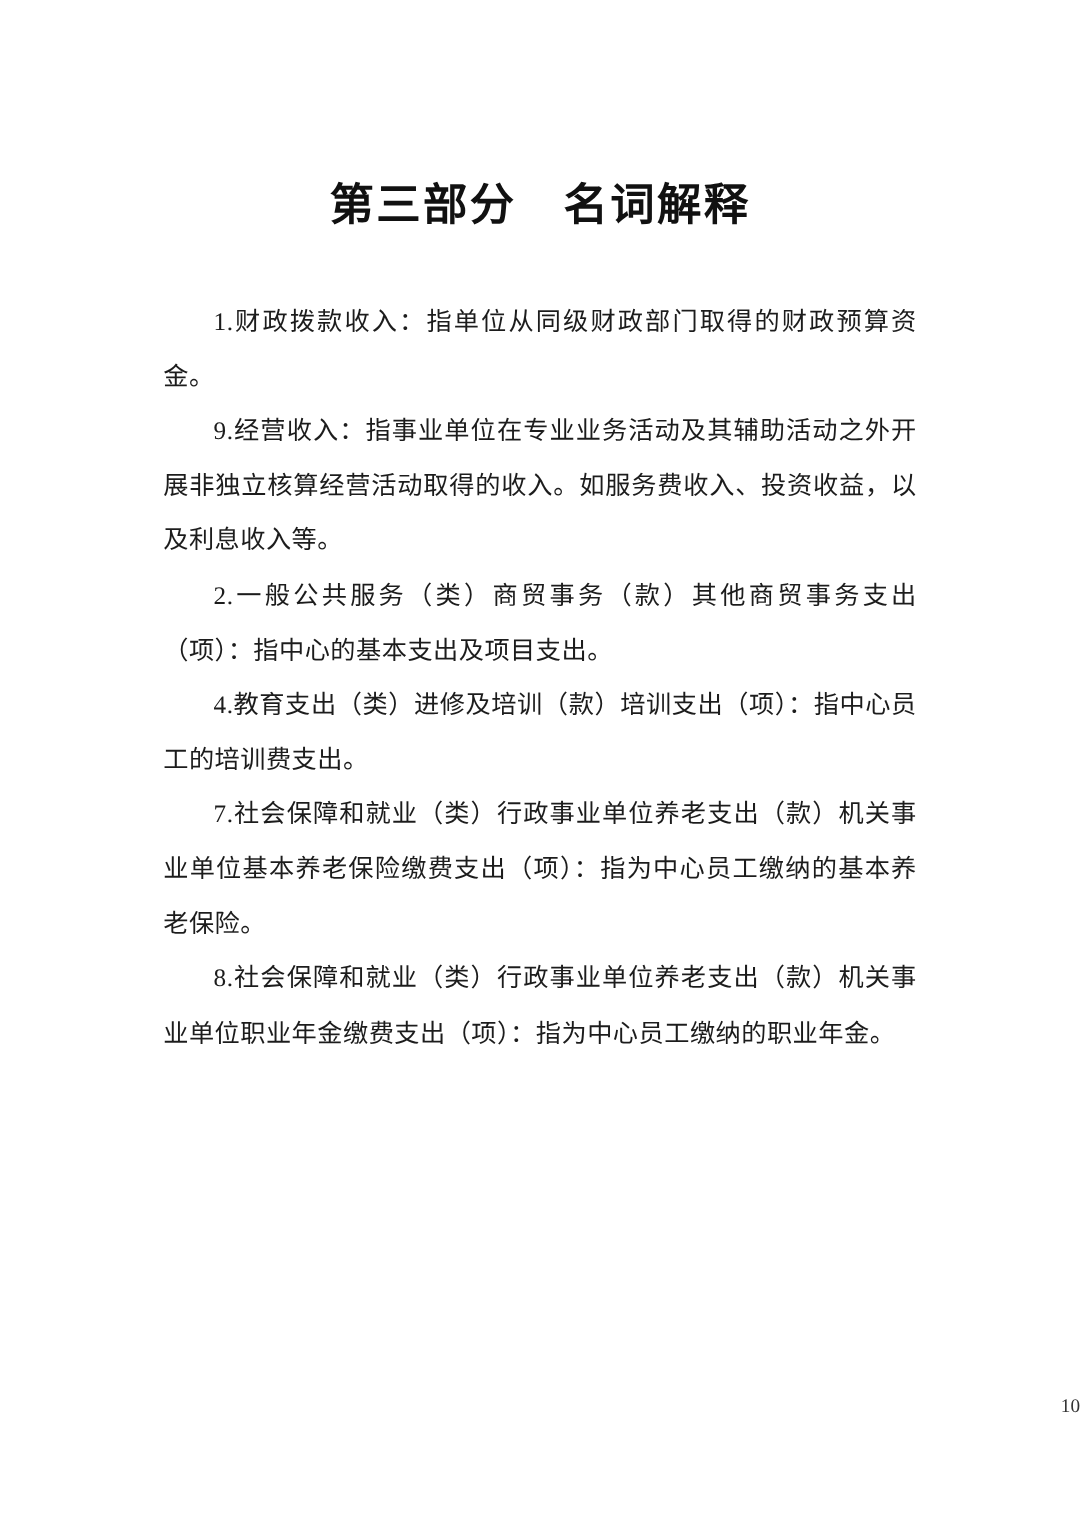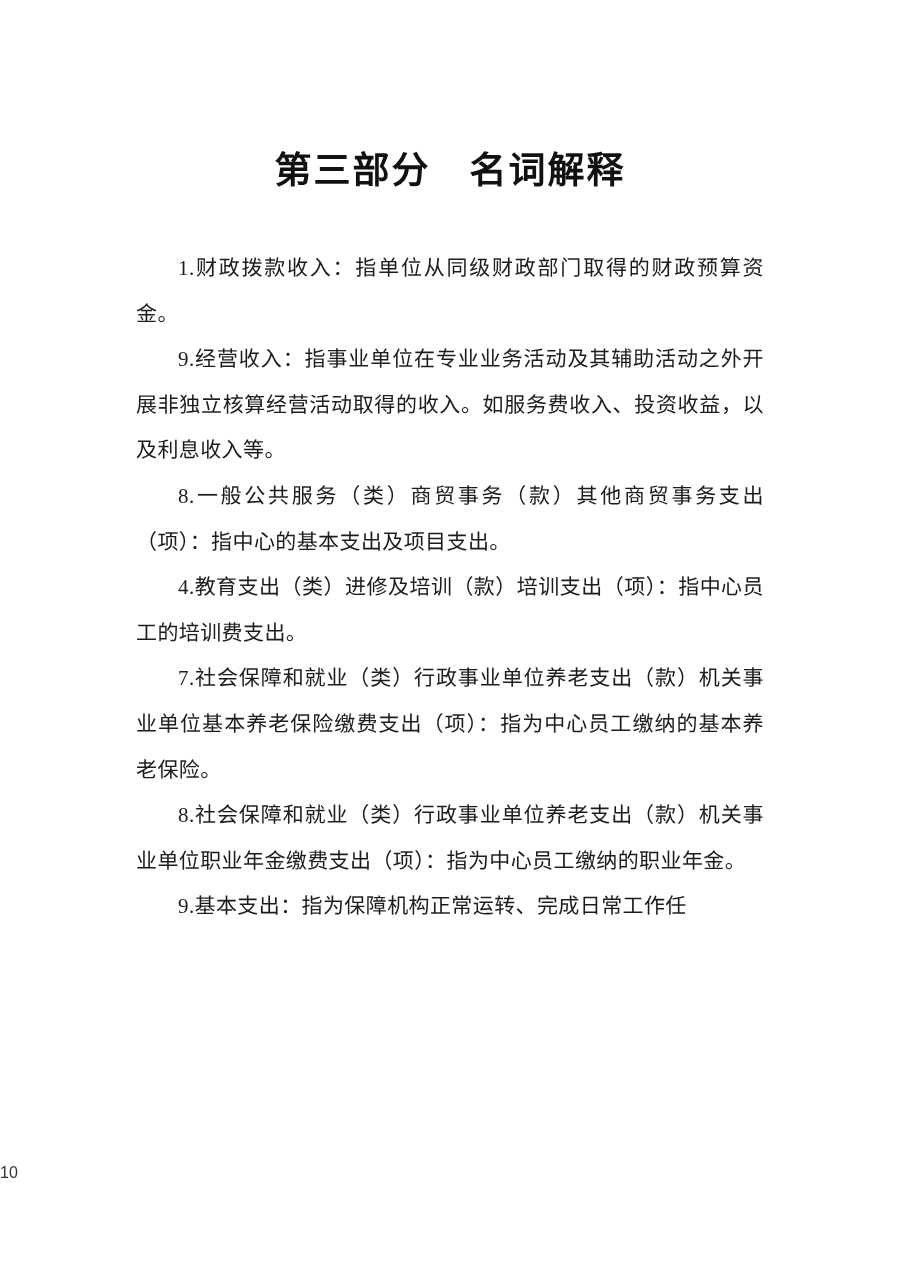--- a/index.html
+++ b/index.html
@@ -60,39 +60,38 @@
     font-family: "Liberation Serif", "DejaVu Serif", serif;
     word-break: break-all;
   }
 
   
   .page-number {
     position: absolute;
     left: 0;
     top: 1163px;
     width: 900px;
-    text-align: left;
-    font-family: Liberation Sans, sans-serif;
+    text-align: right;
+    font-family: Liberation Serif, serif;
     font-size: 16px;
     line-height: 20px;
     color: #333333;
   }
 </style>
 </head>
 <body>
 
 <div class="page">
 
   <div class="doc-title">第三部分　名词解释</div>
 
   <div class="body-block">
     <p class="para">1.财政拨款收入：指单位从同级财政部门取得的财政预算资金。</p>
     <p class="para">9.经营收入：指事业单位在专业业务活动及其辅助活动之外开展非独立核算经营活动取得的收入。如服务费收入、投资收益，以及利息收入等。</p>
-    <p class="para">8.一般公共服务（类）商贸事务（款）其他商贸事务支出（项）：指中心的基本支出及项目支出。</p>
+    <p class="para">2.一般公共服务（类）商贸事务（款）其他商贸事务支出（项）：指中心的基本支出及项目支出。</p>
     <p class="para">4.教育支出（类）进修及培训（款）培训支出（项）：指中心员工的培训费支出。</p>
     <p class="para">7.社会保障和就业（类）行政事业单位养老支出（款）机关事业单位基本养老保险缴费支出（项）：指为中心员工缴纳的基本养老保险。</p>
     <p class="para">8.社会保障和就业（类）行政事业单位养老支出（款）机关事业单位职业年金缴费支出（项）：指为中心员工缴纳的职业年金。</p>
-    <p class="para">9.基本支出：指为保障机构正常运转、完成日常工作任</p>
   </div>
 
   <div class="page-number">10</div>
 
 </div>
 
 </body></html>

